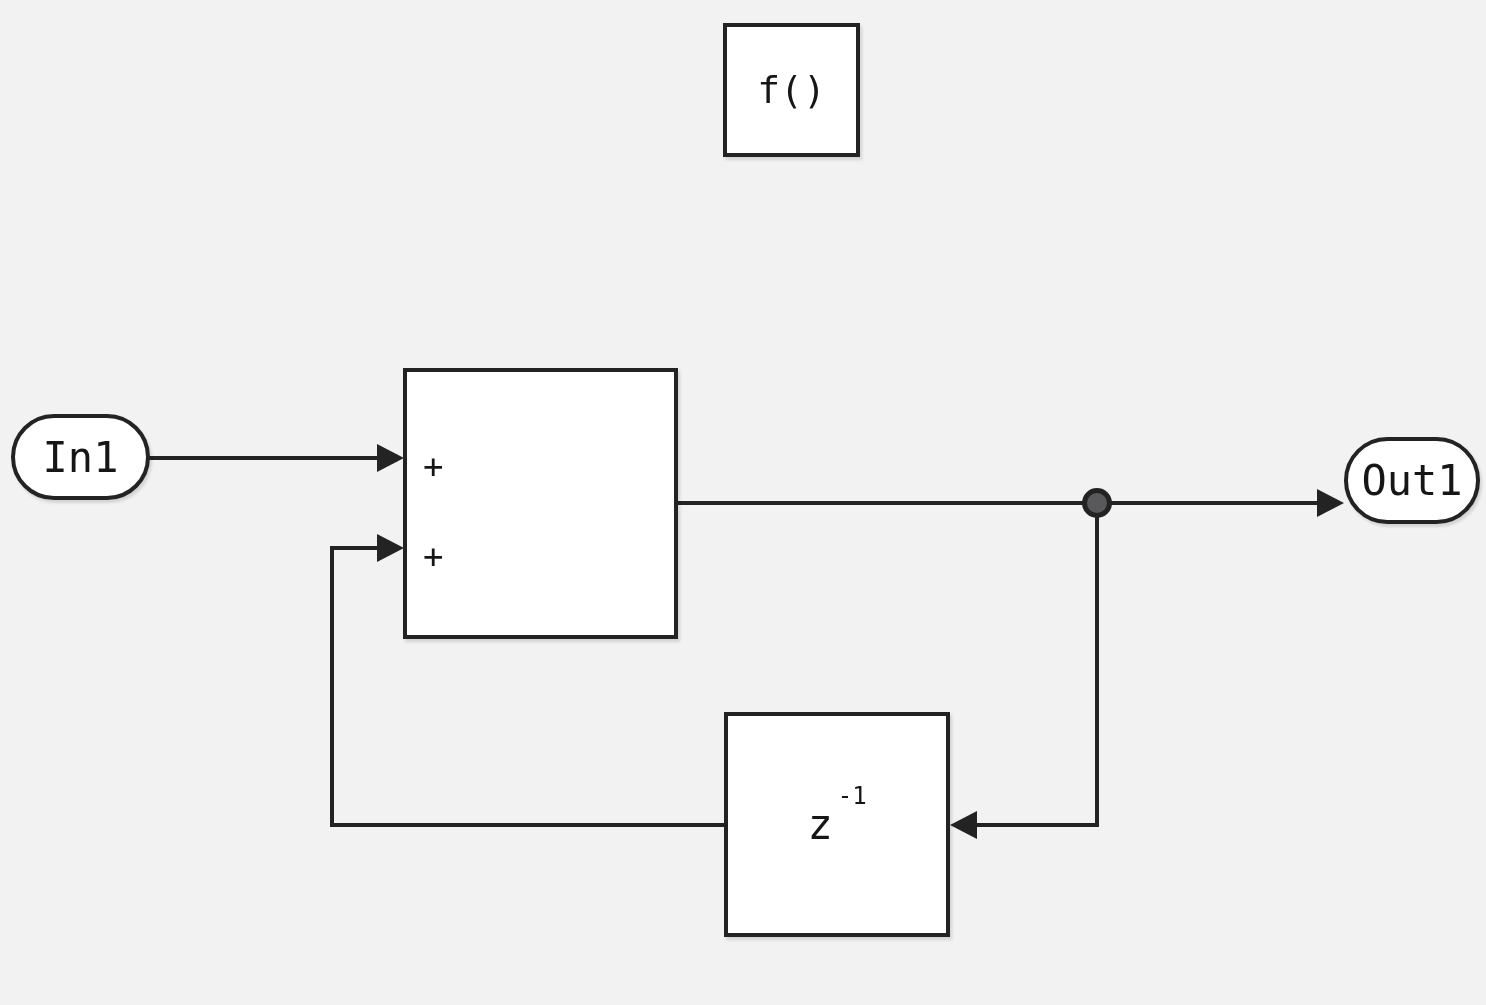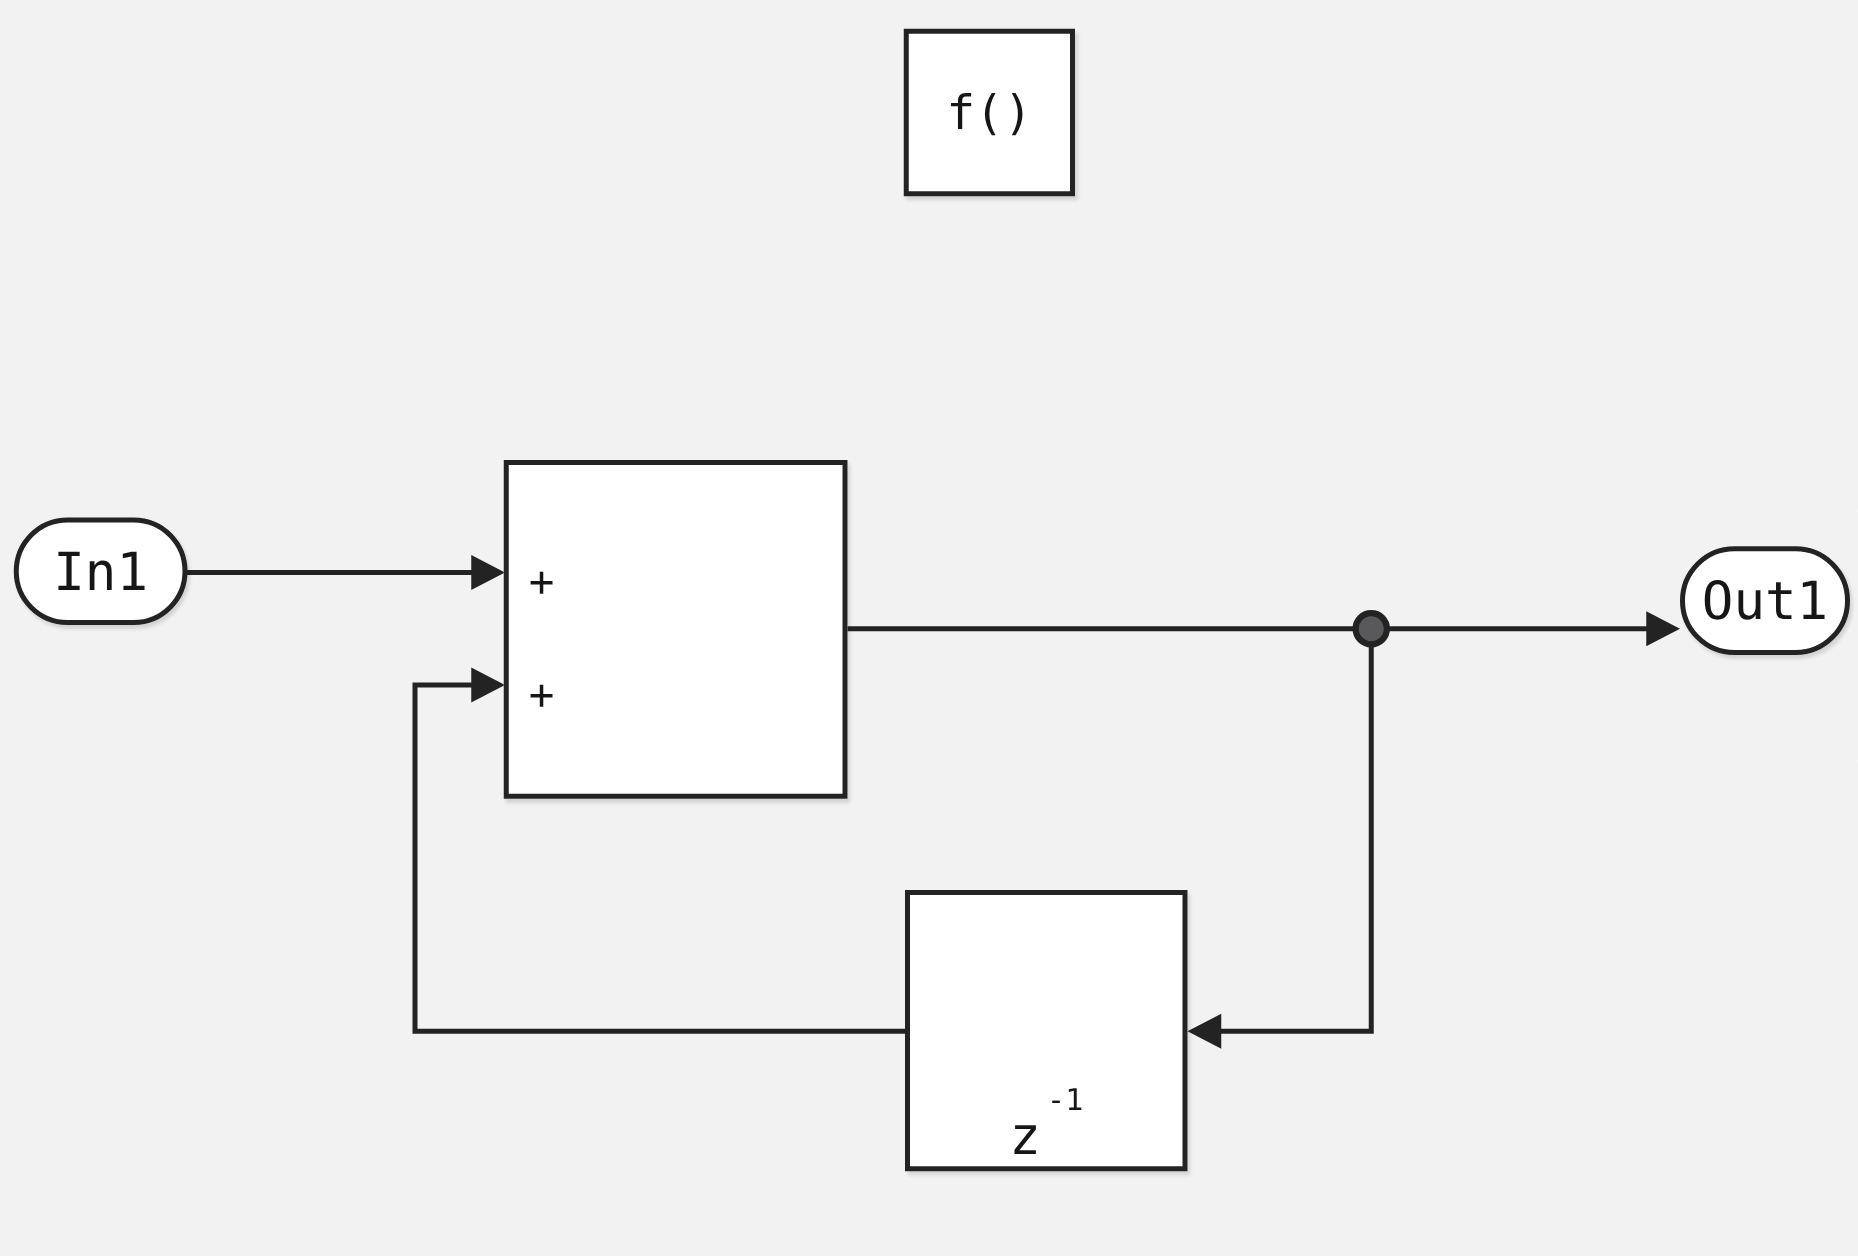--- a/index.html
+++ b/index.html
@@ -42,21 +42,21 @@
   .sum-block     { left: 403px;  top: 368px; width: 275px; height: 271px; }
   .sum-sign {
     position: absolute;
     left: 16px;
     transform: translateY(-50%);
     font-size: 34px;
     line-height: 1;
   }
   .sum-sign-1 { top: 94px;  }
   .sum-sign-2 { top: 184px; }
-  .delay-block   { left: 724px;  top: 712px; width: 226px; height: 225px; font-size: 42px; align-items: flex-end; }
+  .delay-block   { left: 724px;  top: 712px; width: 226px; height: 225px; font-size: 42px; }
   .delay-exp {
     font-size: 24px;
     position: relative;
     top: -20px;
     margin-left: 5px;
   }
   .port-oval {
     border-radius: 46px;
     font-size: 42px;
   }

